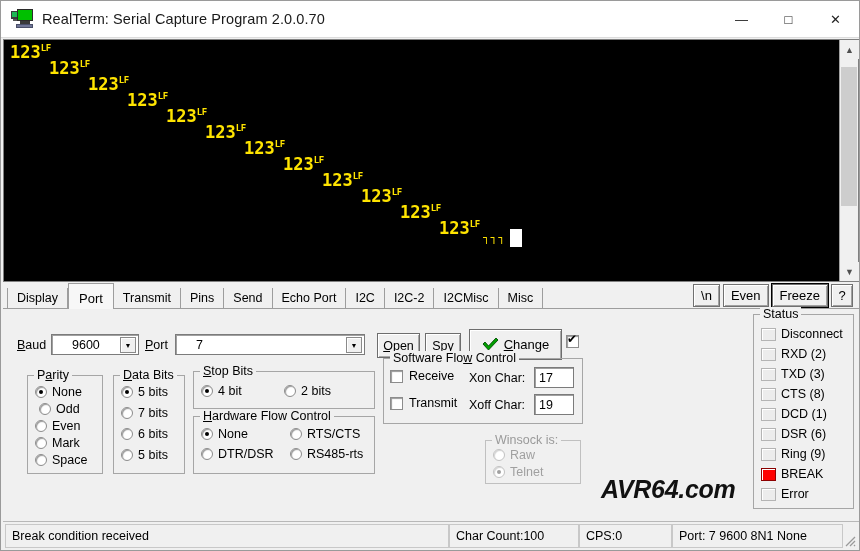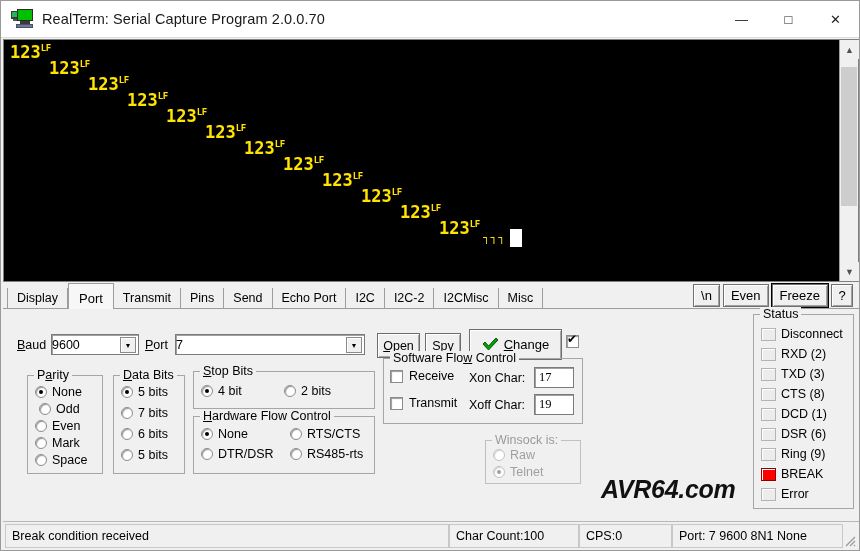--- a/index.html
+++ b/index.html
@@ -167,41 +167,40 @@
   .uline { text-decoration: underline; }
 
   
   .combo {
     background: #fff;
     border: 1px solid #7b7b7b;
     box-shadow: inset 1px 1px 0 #a0a0a0;
     height: 21px;
     display: flex; align-items: center;
     font-size: 12.5px; color: #000;
-    padding-left: 0;
+    padding-left: 20px;
     position: relative;
   }
   .combo .arrowbox {
     position: absolute; right: 2px; top: 2px;
     width: 16px; height: 16px;
     background: #f0f0f0;
     border: 1px solid #8a8a8a;
     box-shadow: inset 1px 1px 0 #ffffff;
     display: flex; align-items: center; justify-content: center;
     font-size: 7px; color: #000;
   }
   .txtbox {
     background: #fff;
     border: 1px solid #7b7b7b;
     box-shadow: inset 1px 1px 0 #a0a0a0;
     height: 21px;
     display: flex; align-items: center;
     font-size: 12.5px; color: #000;
     padding-left: 4px;
-    font-family: Liberation Serif, serif;
   }
 
   .btn95 {
     background: #f0f0f0;
     border: 1px solid #6d6d6d;
     box-shadow: inset 1px 1px 0 #ffffff, inset -1px -1px 0 #a8a8a8;
     font-size: 12.5px; color: #000;
     display: flex; align-items: center; justify-content: center;
     white-space: nowrap;
   }

